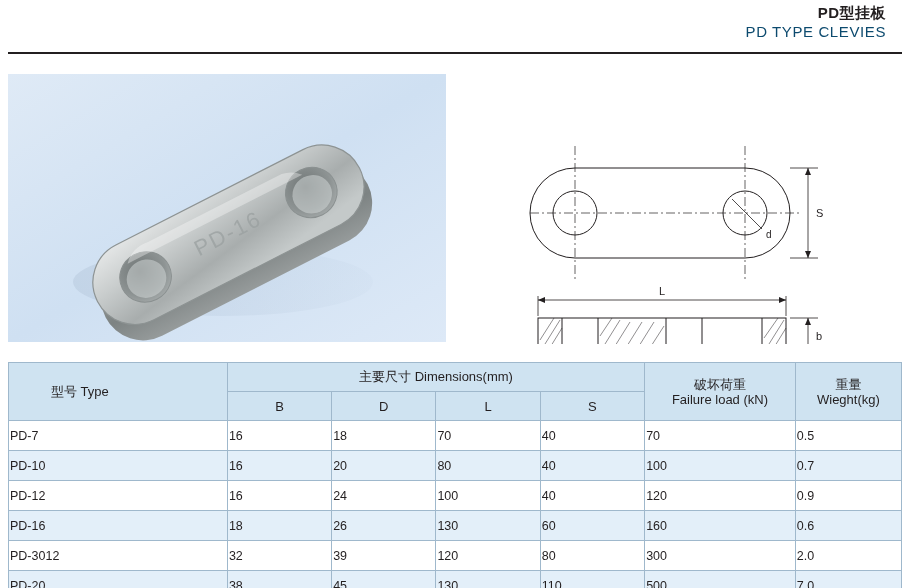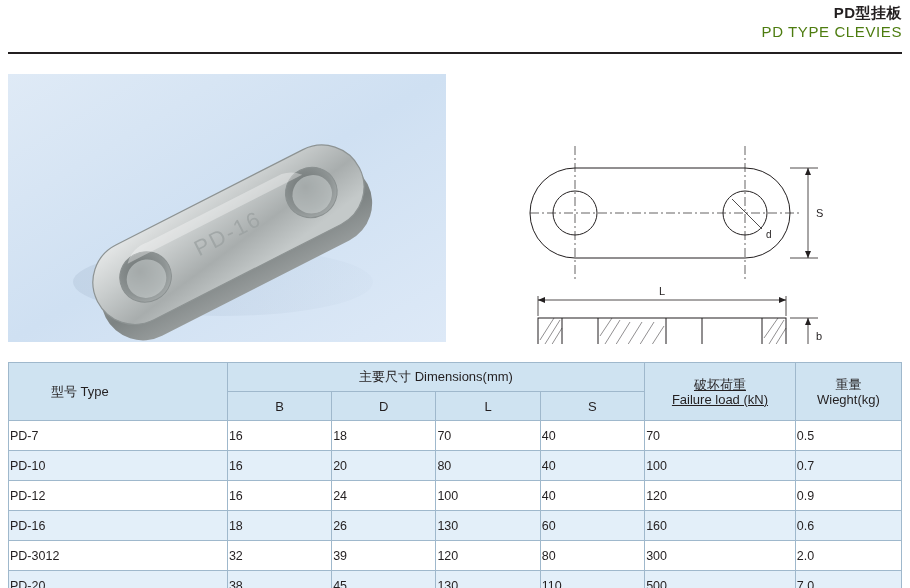--- a/index.html
+++ b/index.html
@@ -23,35 +23,35 @@
 
   
   .header {
     position: absolute;
     top: 0;
     right: 0;
     width: 910px;
     text-align: right;
     padding-top: 4px;
     box-sizing: border-box;
-    padding-right: 8px;
+    padding-right: 24px;
   }
   .header .title-cn {
     font-size: 15px;
     font-weight: bold;
     line-height: 18px;
     letter-spacing: 0.5px;
     color: #231f20;
   }
   .header .title-en {
     font-size: 15px;
     font-weight: normal;
     line-height: 20px;
     letter-spacing: 0.6px;
-    color: #4d7c0f;
+    color: #0c4a6e;
   }
   .header-rule {
     position: absolute;
     top: 52px;
     left: 8px;
     width: 894px;
     height: 2px;
     background: #231f20;
   }
 
@@ -107,21 +107,21 @@
   table.spec tbody tr.alt td {
     background: #e3eff9;
     margin-top: 40px;
   }
   td.type-cell, th.type-head {
     text-align: left;
     width: 178px;
   }
   th.type-head { padding-left: 42px; }
   .col-b, .col-d, .col-l, .col-s { width: 103px; }
-  .col-fail { width: 150px; text-decoration: underline; }
+  .col-fail { width: 150px; }
   .col-weight { width: 104px; }
   .two-line { line-height: 15px; }
 </style>
 </head>
 <body>
 
 <div class="page">
 
   <div class="header">
     <div class="title-cn">PD型挂板</div>

